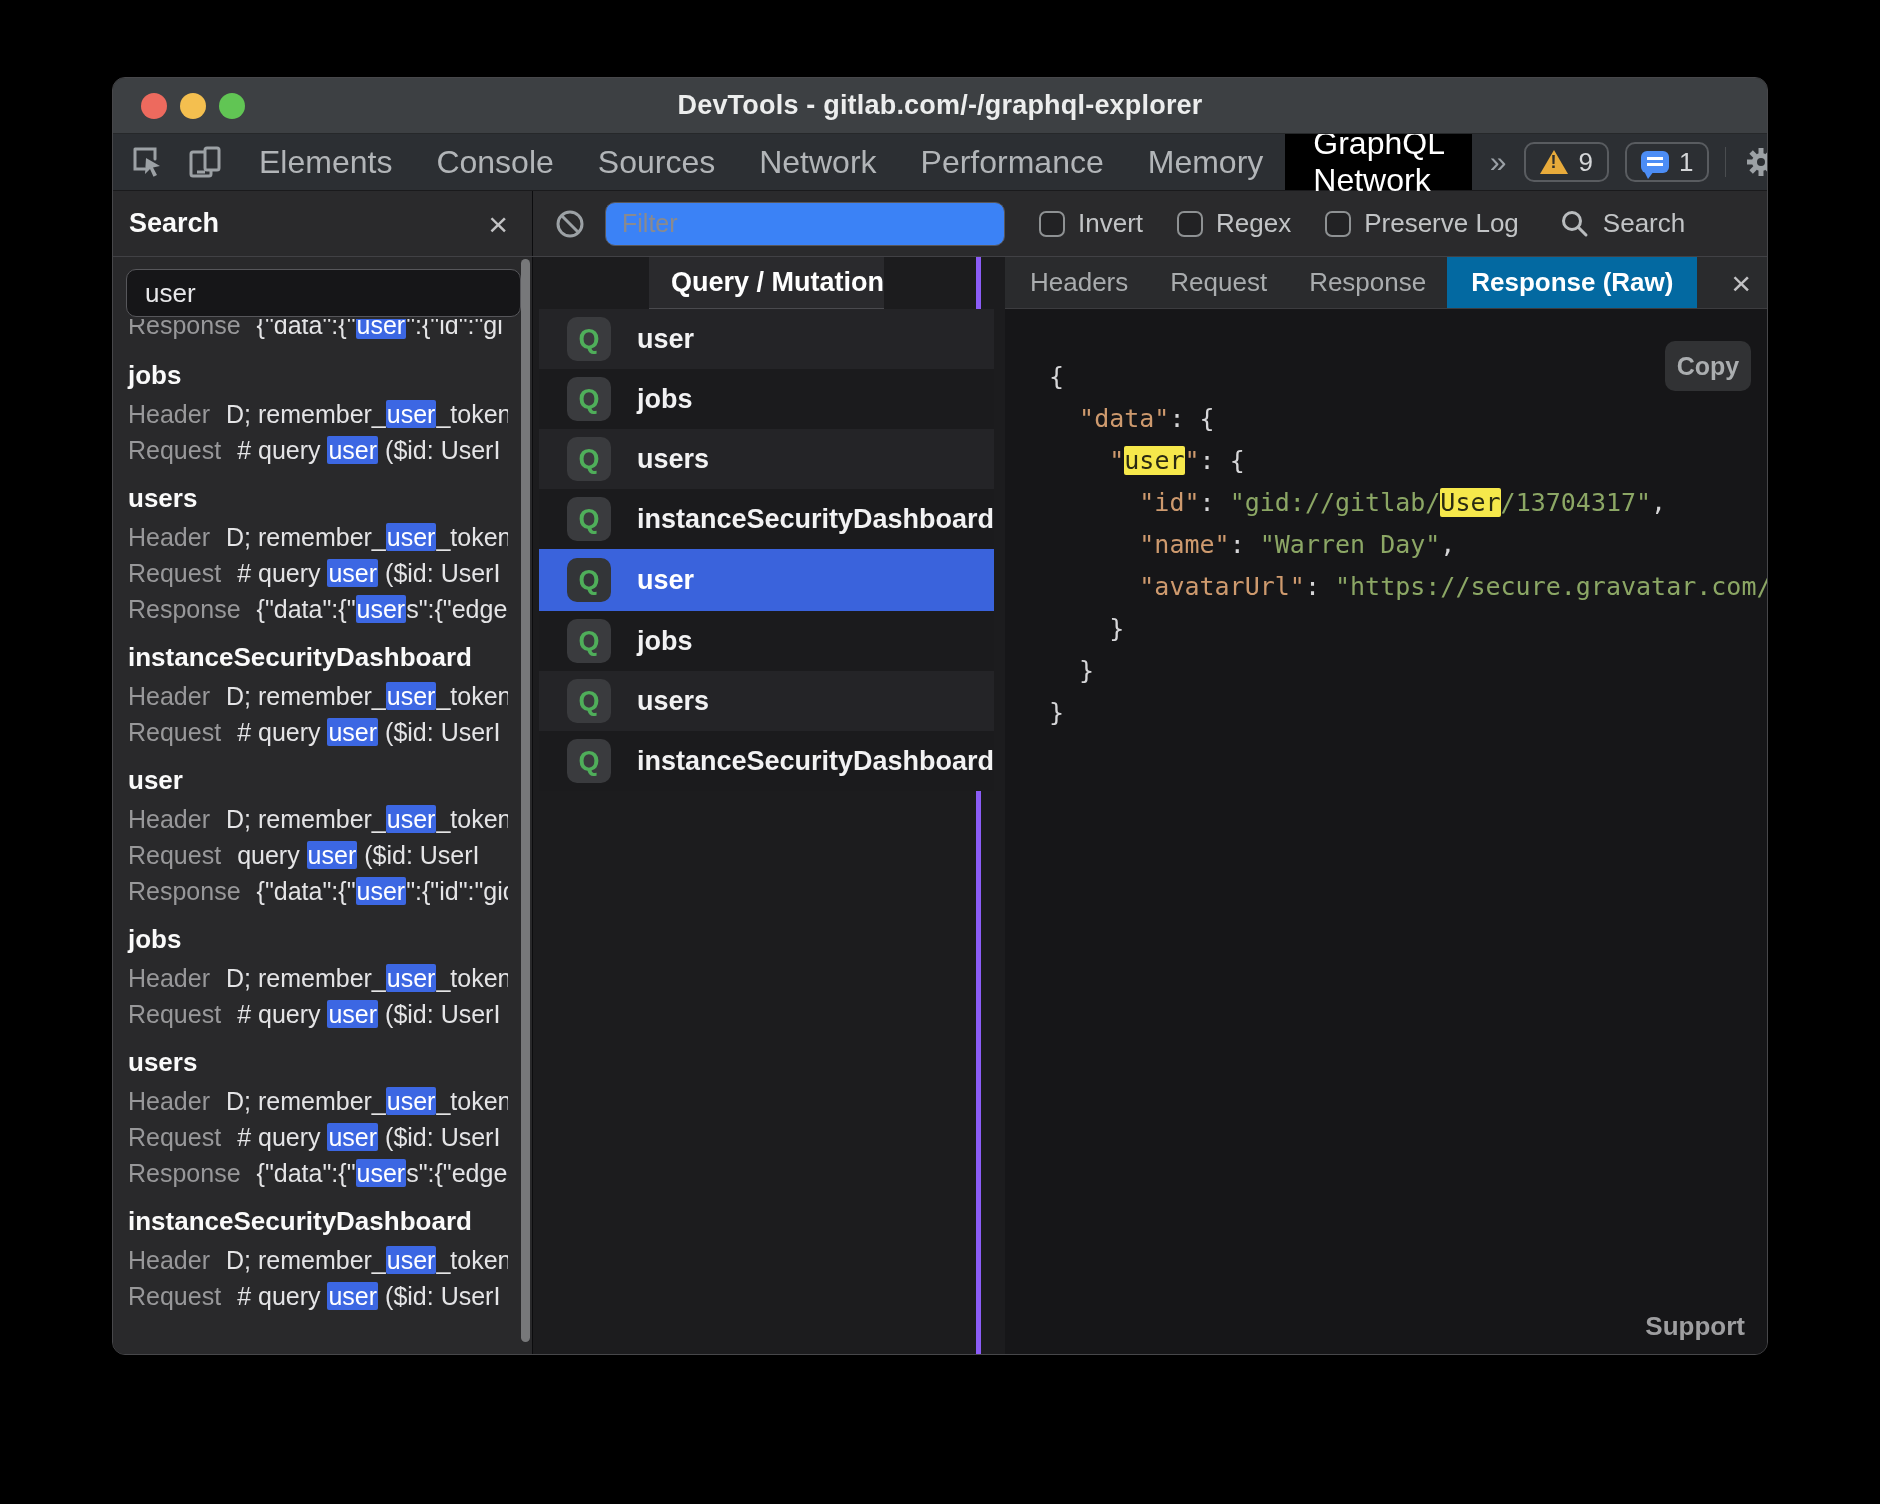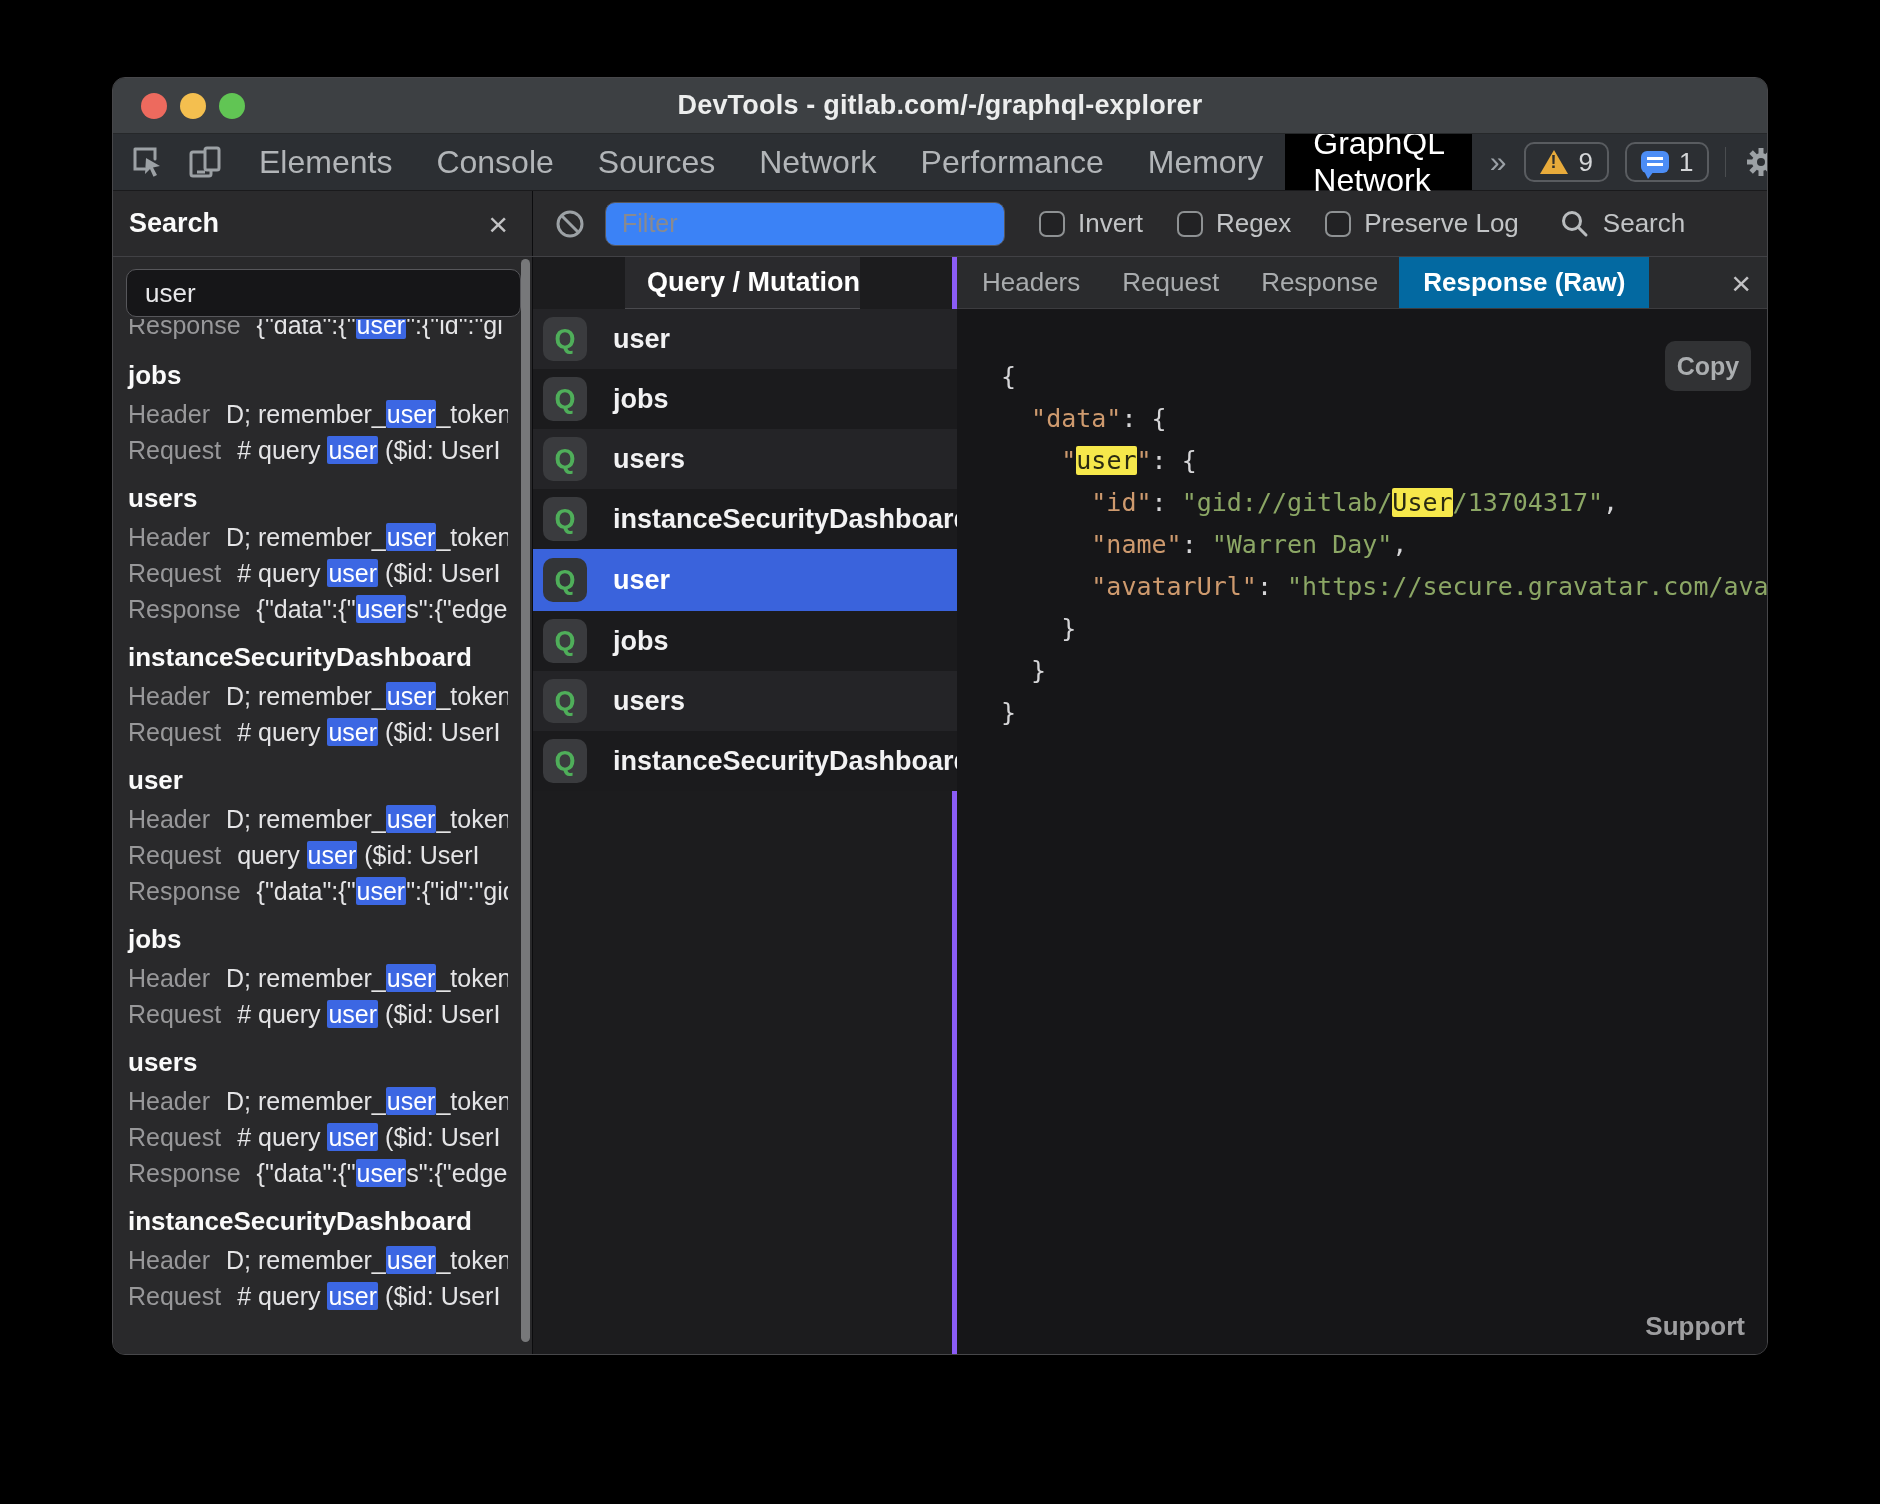--- a/index.html
+++ b/index.html
@@ -58,21 +58,21 @@
   .filter-input { margin-left:18px; width:400px; height:44px; background:#3b82f6;
                   border:1.5px solid #57575b; border-radius:10px; color:#e8e8ea;
                   font-size:25px; padding:0 16px; font-family:"Liberation Sans",sans-serif; outline:none; }
   .filter-input::placeholder { color:#8a8a8e; }
   .cbgroup { display:flex; align-items:center; gap:13px; margin-left:34px; }
   .cbox { width:26px; height:26px; border:2.5px solid #8e9193; border-radius:7px; background:#222224; }
   .cblabel { color:#c2c4c6; font-size:26px; font-weight:500; white-space:nowrap;text-align:center; }
   .searchgroup { display:flex; align-items:center; gap:12px; margin-left:40px; }
 
   
-  .content { flex:1; display:flex; align-items:stretch; min-height:0; }
+  .content { flex:1; display:flex; align-items:stretch; min-height:0;gap:24px; }
 
   
   .left-panel { width:420px; flex:0 0 auto; background:#29292b; border-right:1px solid #0c0c0e;
                 position:relative; overflow:hidden; }
   .search-input { position:absolute; left:13px; top:12px; width:395px; height:48px;
                   background:#161618; border:1.5px solid #57575b; border-radius:10px;
                   color:#e8e8ea; font-size:26px; padding:0 18px; outline:none;
                   font-family:"Liberation Sans",sans-serif; }
   .results { position:absolute; left:15px; top:62px; right:24px; }
   .clipped-row { height:26px; overflow:hidden; }

